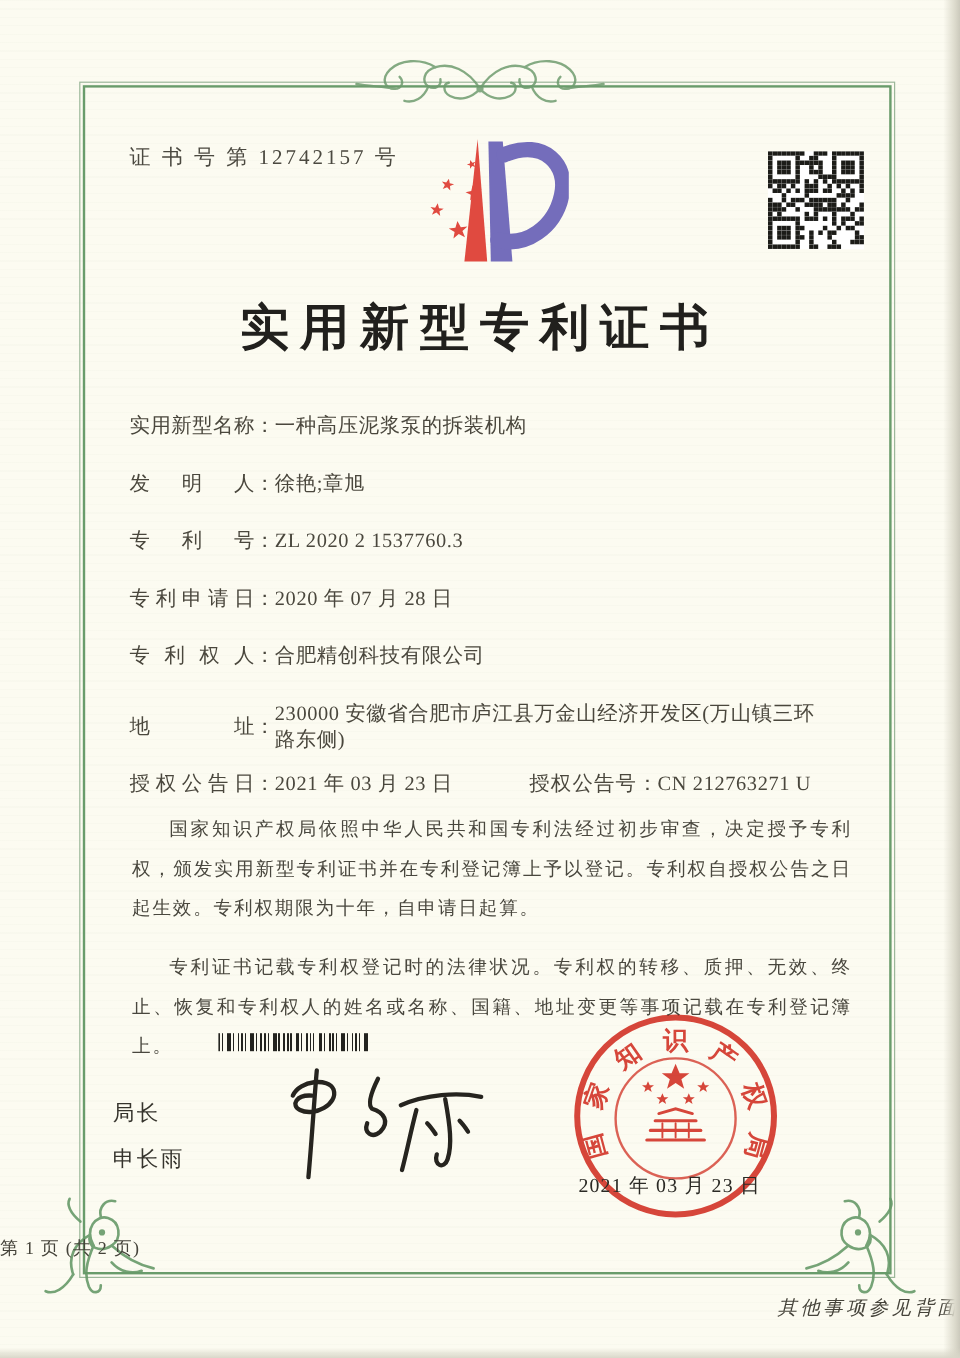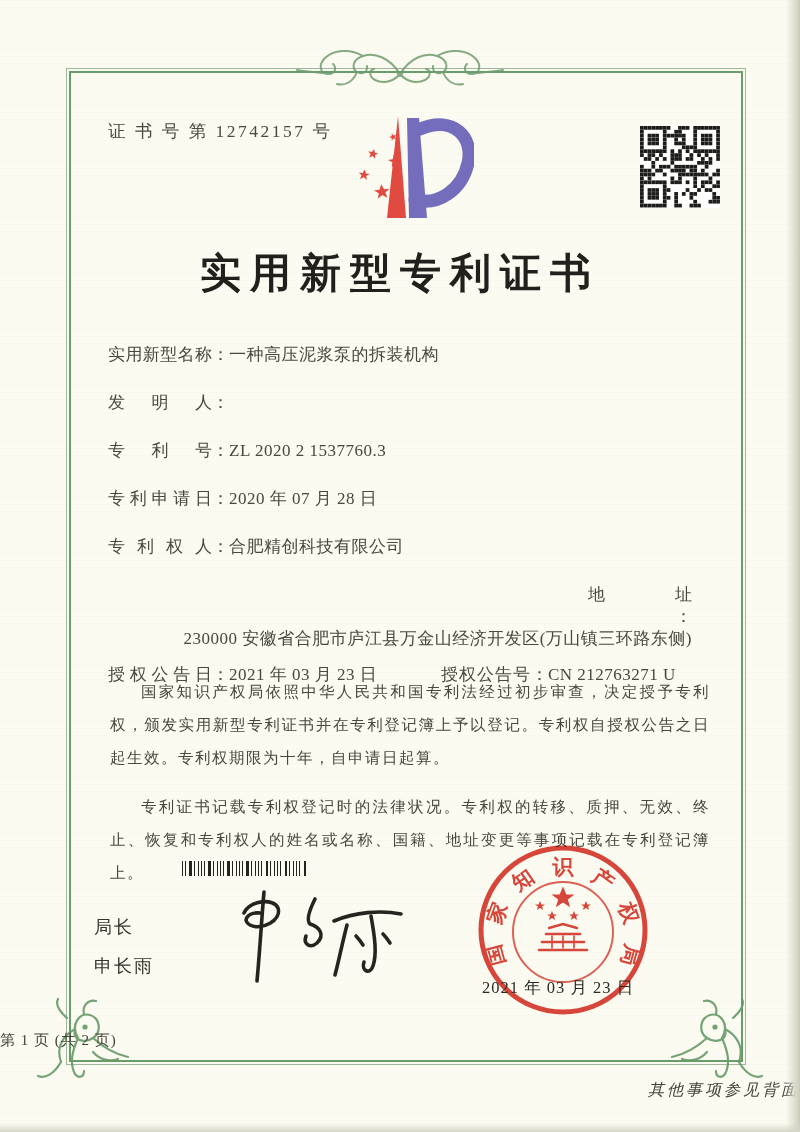--- a/index.html
+++ b/index.html
@@ -13,22 +13,22 @@
   }
   .frame{position:absolute;left:66px;top:68px;width:678px;height:995px;border:1px solid #9cb79a;}
   .frame-inner{position:absolute;inset:2px;border:2px solid #699c6b;}
   .ornament{position:absolute;pointer-events:none;}
   .cert-no{position:absolute;left:108px;top:119px;font-size:17.5px;letter-spacing:2.5px;color:#4b4940;}
   .logo{position:absolute;left:336px;top:108px;width:138px;height:130px;}
   .qr{position:absolute;left:640px;top:126px;width:80px;height:82px;}
   .title{position:absolute;left:0;top:246px;width:100%;text-align:center;
     font-size:41px;font-weight:bold;letter-spacing:9px;color:#21201d;font-family:Liberation Serif, serif;}
   .fields{position:absolute;left:108px;top:344px;width:584px;font-size:17px;color:#4a473d;}
-  .field-row{display:flex;line-height:22px;margin-bottom:26px;align-items:flex-end;}
-  .field-row.address{margin-bottom:14px;flex-direction:column;}
+  .field-row{display:flex;line-height:22px;margin-bottom:26px;align-items:center;}
+  .field-row.address{margin-bottom:14px;}
   .flabel{width:104px;flex:none;display:inline-block;text-align:justify;text-align-last:justify;}
   .fcolon{flex:none;}
   .fvalue{flex:1;letter-spacing:0.5px;}
   .fvalue.fixed{flex:none;width:212px;}
   .flabel2{flex:none;letter-spacing:1px;}
   .legal{position:absolute;left:94px;top:659px;width:632px;font-size:15.5px;line-height:33px;
     letter-spacing:1.5px;color:#49473e;text-align:justify;}
   .legal p{margin:16px;text-indent:2em;}
   .barcode{position:absolute;left:182px;top:861px;width:126px;height:15px;
     background:repeating-linear-gradient(90deg,#23231f 0 1.5px,#fbfaf0 1.5px 3px,#23231f 3px 4px,#fbfaf0 4px 7.5px,#23231f 7.5px 10.5px,#fbfaf0 10.5px 12px,#23231f 12px 13px,#fbfaf0 13px 16px,#23231f 16px 17.5px,#fbfaf0 17.5px 19px);}
@@ -361,20 +361,21 @@
 
   <div class="fields">
     <div class="field-row">
       <span class="flabel">实用新型名称</span>
         <span class="fcolon">：</span>
       <span class="fvalue">一种高压泥浆泵的拆装机构</span>
     </div>
     <div class="field-row">
       <span class="flabel">发明人</span>
         <span class="fcolon">：</span>
+      <span class="fvalue">徐艳;章旭</span>
     </div>
     <div class="field-row">
       <span class="flabel">专利号</span>
         <span class="fcolon">：</span>
       <span class="fvalue">ZL 2020 2 1537760.3</span>
     </div>
     <div class="field-row">
       <span class="flabel">专利申请日</span>
         <span class="fcolon">：</span>
       <span class="fvalue">2020 年 07 月 28 日</span>

